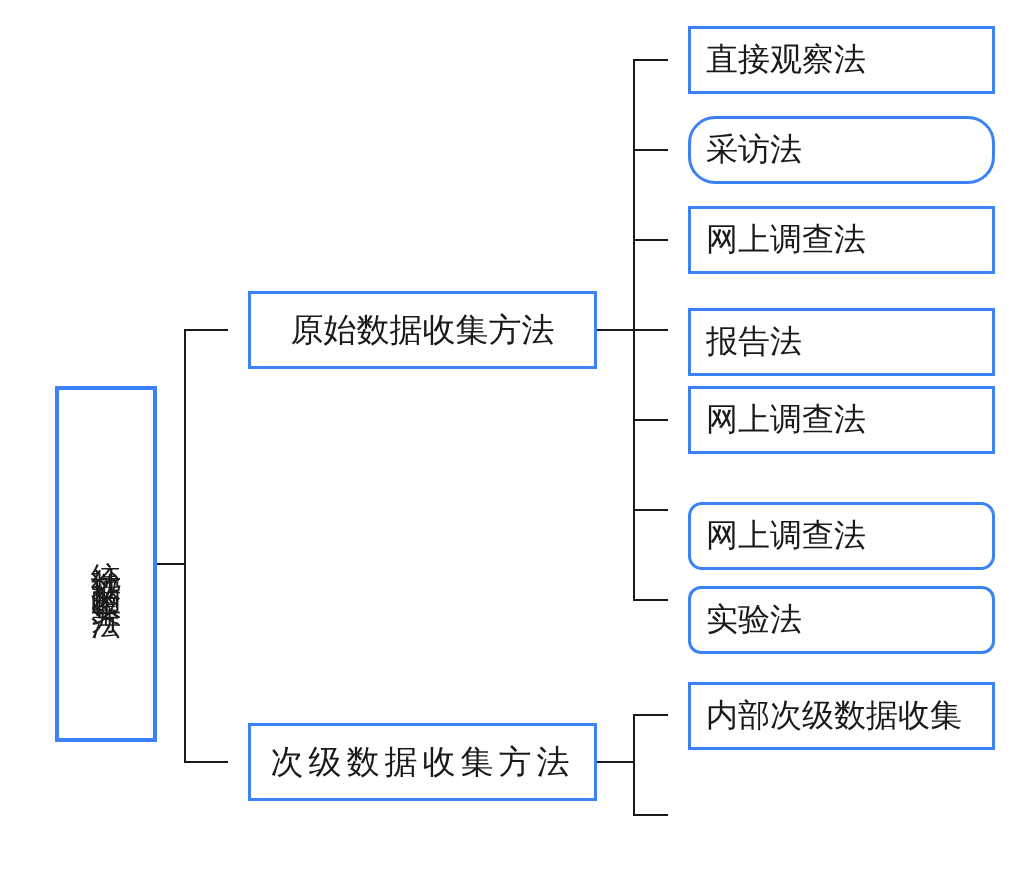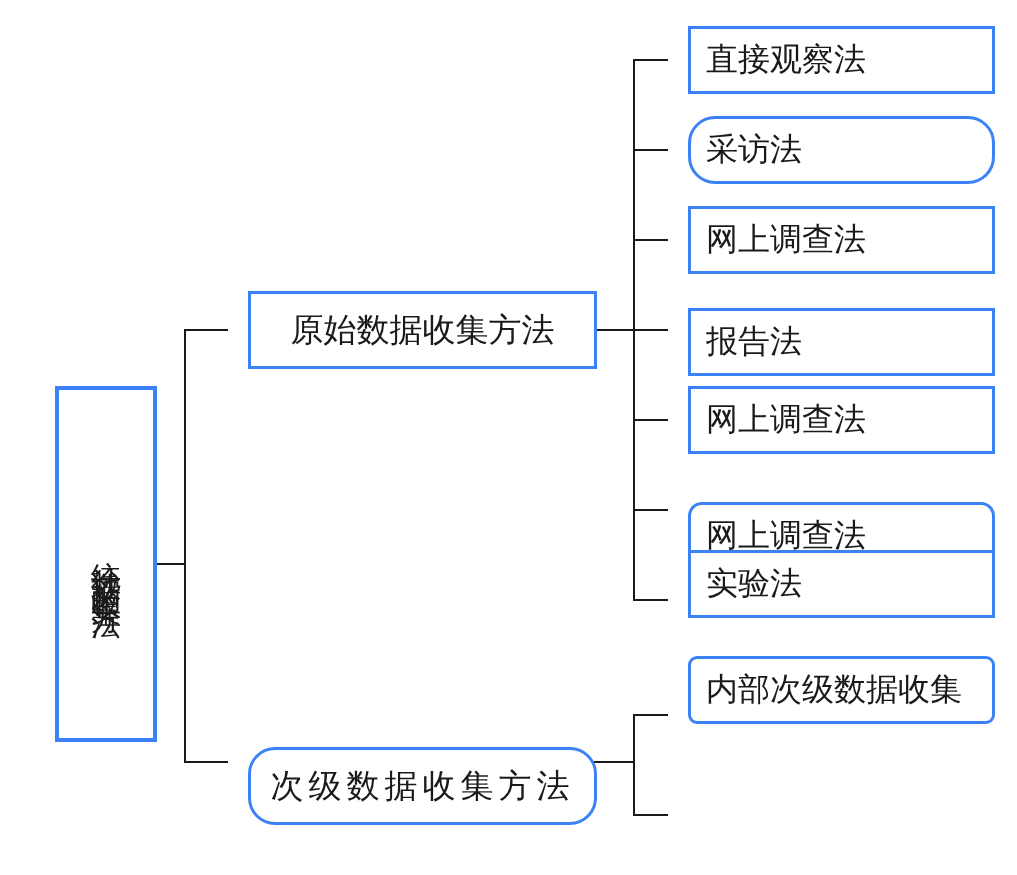--- a/index.html
+++ b/index.html
@@ -30,34 +30,34 @@
     font-size:30px;
     letter-spacing:6px;
     line-height:1;
   }
   .branch{
     left:228px;width:349px;height:78px;
     justify-content:center;
     font-size:33px;
   }
   .branch-0{top:291px;}
-  .branch-1{top:747px;letter-spacing:5px;border-radius:27px;}
+  .branch-1{top:723px;letter-spacing:5px;}
   .leaf{
     left:668px;width:307px;height:68px;
     font-size:32px;
     padding-left:15px;
   }
   .leaf-0{top:26px;}
   .leaf-1{top:116px;border-radius:27px;}
   .leaf-2{top:206px;}
   .leaf-3{top:308px;}
   .leaf-4{top:386px;}
   .leaf-5{top:502px;border-radius:14px;}
-  .leaf-6{top:550px;}
-  .leaf-b0{top:656px;border-radius:9px;}
+  .leaf-6{top:586px;border-radius:13px;}
+  .leaf-b0{top:682px;}
   .leaf-b1{top:781px;}
 </style>
 </head>
 <body>
 
 <div id="canvas">
 
   <svg id="connectors" viewBox="0 0 1017 875" xmlns="http://www.w3.org/2000/svg">
 
     <line x1="137" y1="564" x2="186" y2="564" stroke="#1a1a1a" stroke-width="2"></line>

